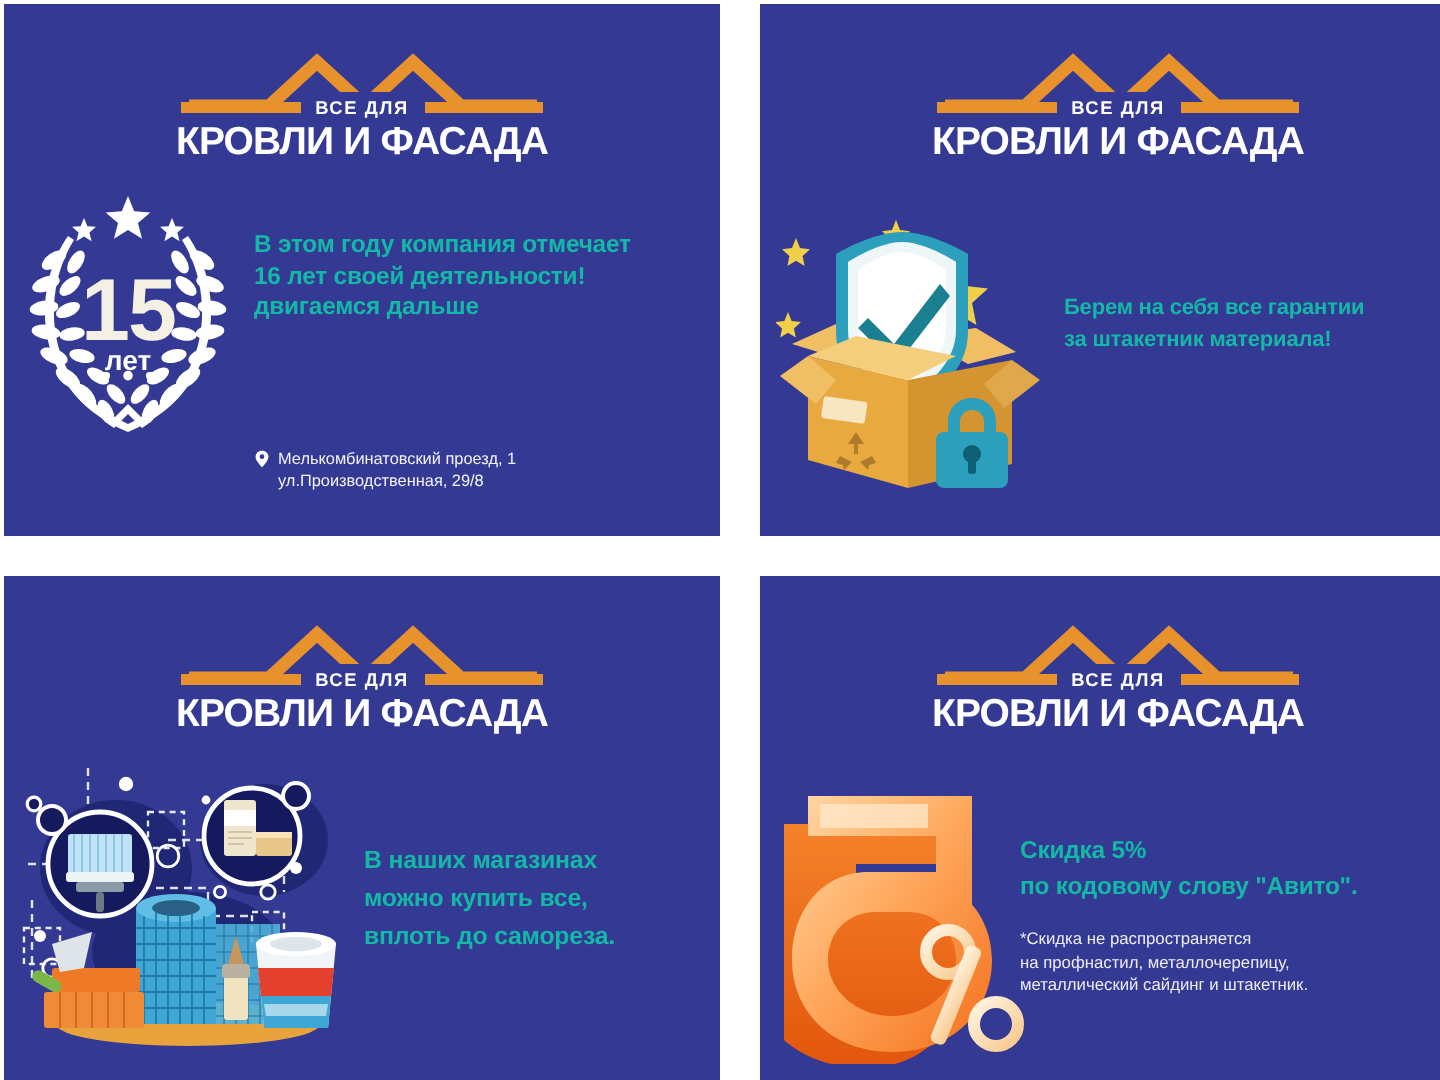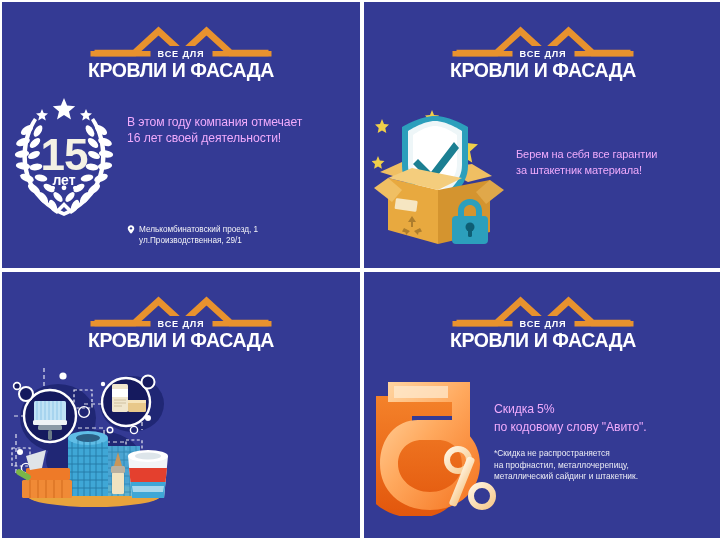--- a/index.html
+++ b/index.html
@@ -14,21 +14,21 @@
     font-family: "Liberation Sans", sans-serif;
   }
   .collage {
     position: relative;
     width: 636px;
     height: 540px;
     background: #ffffff;
     display: grid;
     grid-template-columns: 358px 358px;
     grid-template-rows: 266px 266px;
-    gap: 4px;
+    gap: 20px;
     padding: 2px 0 4px 2px;
     box-sizing: border-box;
   }
   .panel {
     position: relative;
     background: #343a94;
     overflow: hidden;
   }
 
   
@@ -38,22 +38,22 @@
     transform: translateX(-50%);
     top: 18px;
     width: 205px;
     height: 62px;
   }
   .logo svg { display: block; width: 100%; height: 100%; }
 
   
   .headline {
     position: absolute;
-    color: #f0abfc;
-    font-weight: normal;
+    color: #14b8a6;
+    font-weight: bold;
     letter-spacing: -0.1px;
   }
 
   
   .p1-head {
     left: 125px;
     top: 113px;
     width: 230px;
     font-size: 12.2px;
     line-height: 15.6px;
@@ -238,32 +238,33 @@
         </g>
 
         <text x="56" y="80" text-anchor="middle" fill="#f4f1e4" font-family="Liberation Sans, sans-serif" font-size="44" font-weight="bold" letter-spacing="-1">15</text>
         <text x="56" y="95" text-anchor="middle" fill="#ffffff" font-family="Liberation Sans, sans-serif" font-size="14" font-weight="bold">лет</text>
       </svg>
     </div>
 
     <div class="headline p1-head">
       <div>В этом году компания отмечает</div>
       <div>16 лет своей деятельности!</div>
+      <div>двигаемся дальше</div>
     </div>
 
     <div class="p1-addr">
       <div class="line1">
         <svg class="pin-icon" viewBox="0 0 8 10">
           <path d="M4 0.4 C1.9 0.4 0.4 1.9 0.4 3.8 C0.4 6.2 4 9.6 4 9.6 C4 9.6 7.6 6.2 7.6 3.8 C7.6 1.9 6.1 0.4 4 0.4 Z" fill="#ffffff"></path>
           <circle cx="4" cy="3.7" r="1.3" fill="#343a94"></circle>
         </svg>
         <span>Мелькомбинатовский проезд, 1</span>
       </div>
       <div class="rest">
-        <span>ул.Производственная, 29/1</span>
+        <span>ул.Производственная, 29/8</span>
       </div>
     </div>
   </div>
 
   <div class="panel">
 
     <div class="logo">
       <svg viewBox="0 0 205 62">
         <g fill="none" stroke="#e8922e" stroke-width="6.5">
           <path d="M16 33 L56 33 L80 11 L104 33 L128 11 L152 33 L190 33"></path>
@@ -446,20 +447,25 @@
           <path d="M120 100 L160 100 L156 142 L124 142 Z" fill="#f2f5f7"></path>
           <ellipse cx="140" cy="100" rx="20" ry="6" fill="#ffffff"></ellipse>
           <ellipse cx="140" cy="100" rx="13" ry="3.6" fill="#dde5ea"></ellipse>
           <path d="M121 112 L159 112 L157.5 126 L122.5 126 Z" fill="#e4402e"></path>
           <path d="M122.5 126 L157.5 126 L156 142 L124 142 Z" fill="#3fa7d6"></path>
           <path d="M124 130 L156 130 L155 136 L125 136 Z" fill="#ffffff" opacity="0.55"></path>
         </g>
       </svg>
     </div>
 
+    <div class="headline p3-head">
+      <div>В наших магазинах</div>
+      <div>можно купить все,</div>
+      <div>вплоть до самореза.</div>
+    </div>
   </div>
 
   <div class="panel">
 
     <div class="logo">
       <svg viewBox="0 0 205 62">
         <g fill="none" stroke="#e8922e" stroke-width="6.5">
           <path d="M16 33 L56 33 L80 11 L104 33 L128 11 L152 33 L190 33"></path>
         </g>
         <rect x="12" y="31" width="181" height="5.5" fill="#e8922e"></rect>

